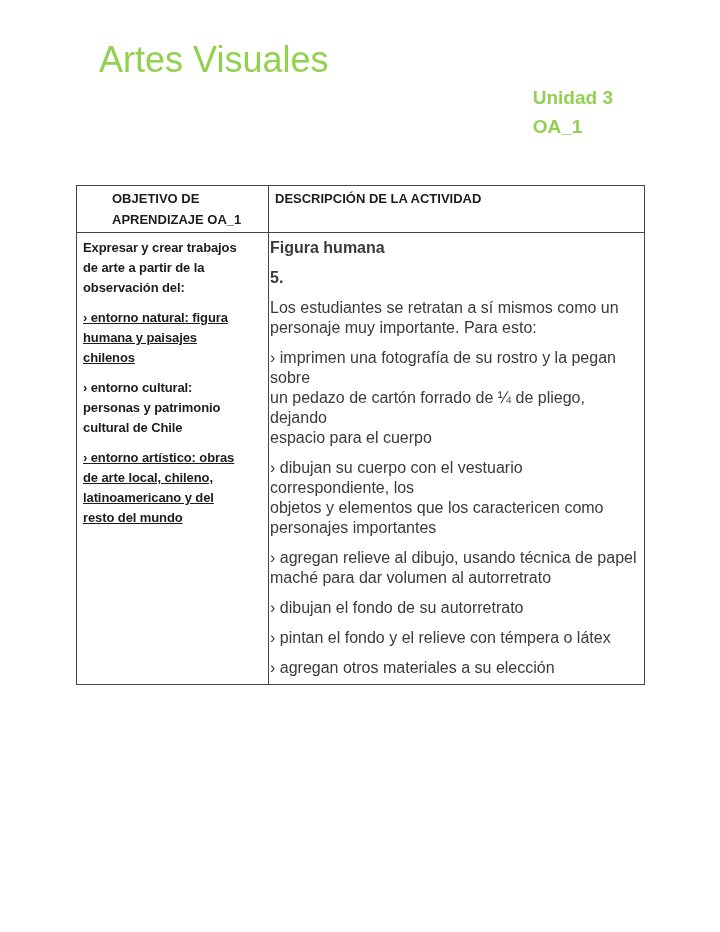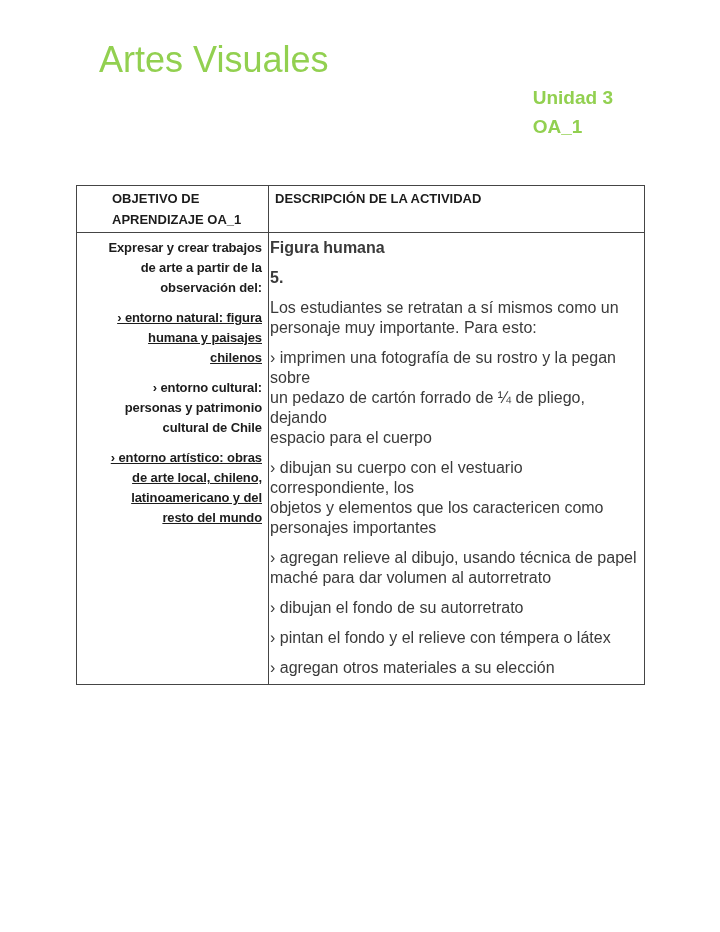--- a/index.html
+++ b/index.html
@@ -64,21 +64,20 @@
     white-space: pre-line;
   }
   .th-objective { text-align: left; padding-left: 35px; }
   .th-description { text-align: left; }
   td.cell-objective {
     height: 452px;
     padding: 5px 6px;
     font-size: 13px; font-weight: bold; line-height: 20px;
     letter-spacing: -0.1px;
     color: #1c1c1c;
-    text-align: right;
   }
   td.cell-activity {
     padding: 5px 1px;
     font-size: 16px; line-height: 20px;
     color: #3a3a3a;
   }
   p.para { margin: 0 0 10px 0; white-space: pre-line; }
   p.para:last-child { margin-bottom: 0; }
   .underlined { text-decoration: underline; }
   .bold { font-weight: bold; }

